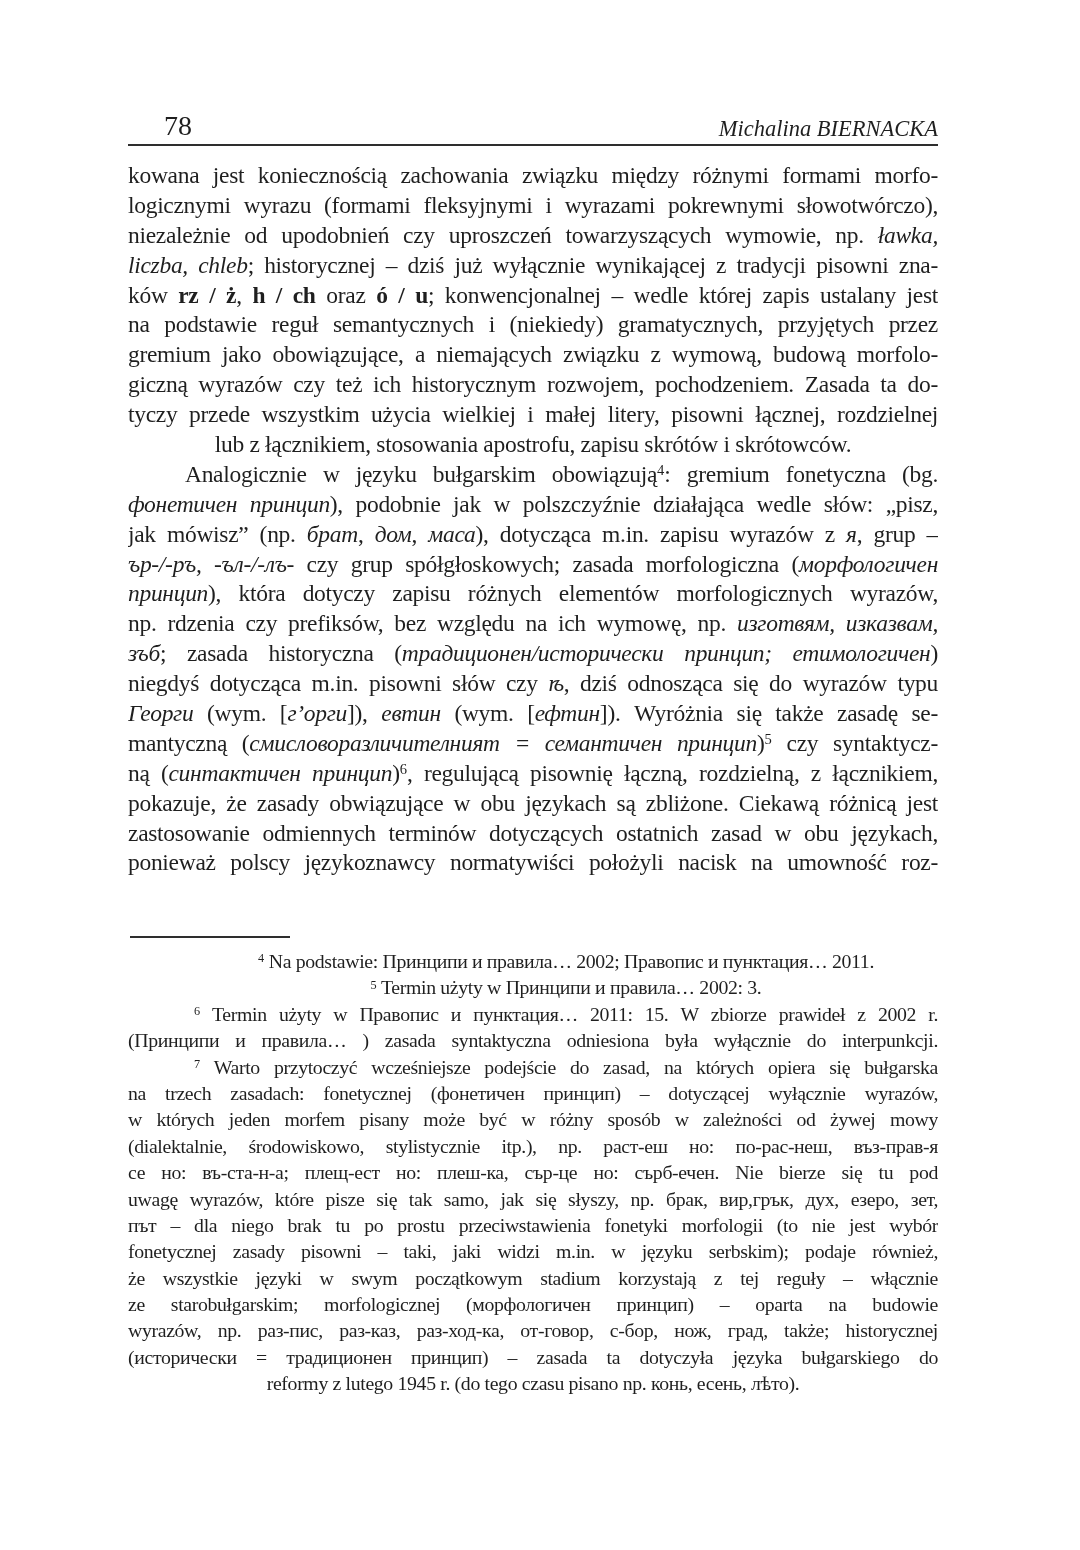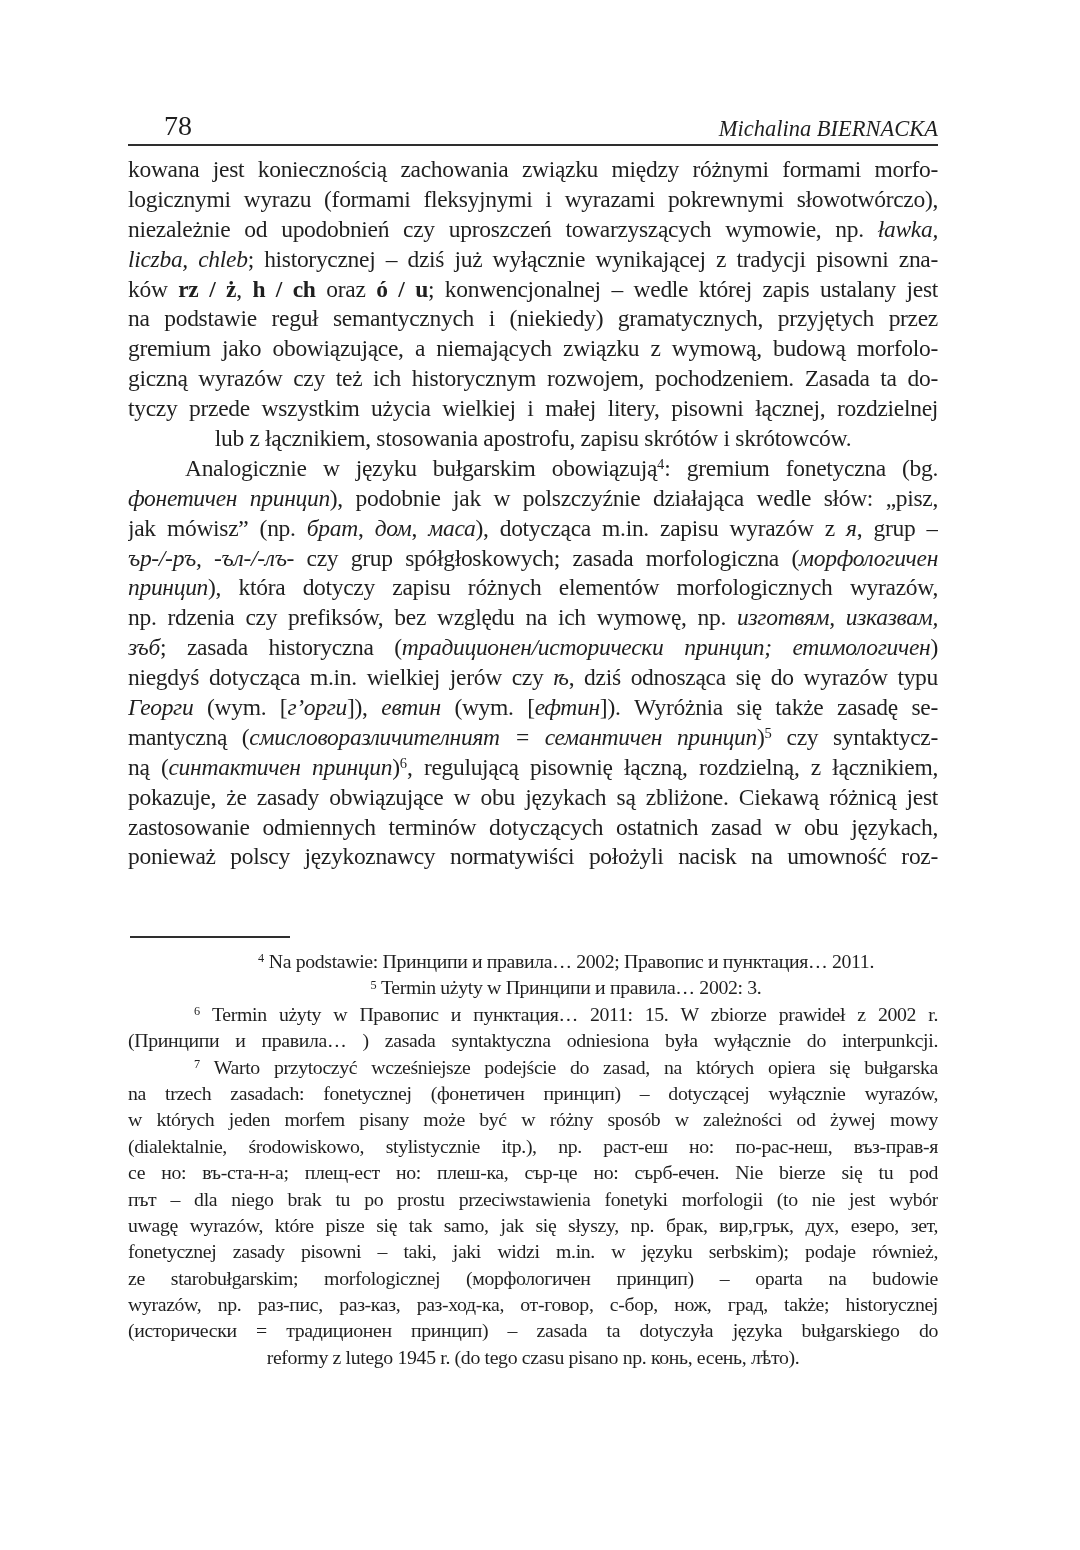--- a/index.html
+++ b/index.html
@@ -35,21 +35,21 @@
     position:absolute;
     left:128px;
     top:144px;
     width:810px;
     height:2px;
     background:#2e2e2e;
   }
   .body-text{
     position:absolute;
     left:128px;
-    top:155px;
+    top:161px;
     width:810px;
     font-size:23.5px;
     letter-spacing:-0.3px;
   }
   .body-text .tline{
     height:29.9px;
     line-height:29.9px;
     overflow:hidden;
   }
   .footnote-rule{
@@ -106,21 +106,21 @@
         <div class="tline"><span>lub z łącznikiem, stosowania apostrofu, zapisu skrótów i skrótowców.</span></div>
       </section>
     <section>
         <div class="tline just ind"><span>Analogicznie w języku bułgarskim obowiązują</span><span class="s">4</span><span>: gremium fonetyczna (bg.</span></div>
         <div class="tline just"><span class="i">фонетичен принцип</span><span>), podobnie jak w polszczyźnie działająca wedle słów: „pisz,</span></div>
         <div class="tline just"><span>jak mówisz” (np. </span><span class="i">брат</span><span>, </span><span class="i">дом</span><span>, </span><span class="i">маса</span><span>), dotycząca m.in. zapisu wyrazów z </span><span class="i">я</span><span>, grup –</span></div>
         <div class="tline just"><span class="i">ър-/-ръ, -ъл-/-лъ-</span><span> czy grup spółgłoskowych; zasada morfologiczna (</span><span class="i">морфологичен</span></div>
         <div class="tline just"><span class="i">принцип</span><span>), która dotyczy zapisu różnych elementów morfologicznych wyrazów,</span></div>
         <div class="tline just"><span>np. rdzenia czy prefiksów, bez względu na ich wymowę, np. </span><span class="i">изготвям, изказвам,</span></div>
         <div class="tline just"><span class="i">зъб</span><span>; zasada historyczna (</span><span class="i">традиционен/исторически принцип; етимологичен</span><span>)</span></div>
-        <div class="tline just"><span>niegdyś dotycząca m.in. wielkiej jerów czy </span><span class="i">ѣ</span><span>, dziś odnosząca się do wyrazów typu</span></div>
+        <div class="tline just"><span>niegdyś dotycząca m.in. pisowni słów czy </span><span class="i">ѣ</span><span>, dziś odnosząca się do wyrazów typu</span></div>
         <div class="tline just"><span class="i">Георги</span><span> (wym. [</span><span class="i">г’орги</span><span>]), </span><span class="i">евтин</span><span> (wym. [</span><span class="i">ефтин</span><span>]). Wyróżnia się także zasadę se-</span></div>
         <div class="tline just"><span>mantyczną (</span><span class="i">смисловоразличителният = семантичен принцип</span><span>)</span><span class="s">5</span><span> czy syntaktycz-</span></div>
         <div class="tline just"><span>ną (</span><span class="i">синтактичен принцип</span><span>)</span><span class="s">6</span><span>, regulującą pisownię łączną, rozdzielną, z łącznikiem,</span></div>
         <div class="tline just"><span>pokazuje, że zasady obwiązujące w obu językach są zbliżone. Ciekawą różnicą jest</span></div>
         <div class="tline just"><span>zastosowanie odmiennych terminów dotyczących ostatnich zasad w obu językach,</span></div>
         <div class="tline just"><span>ponieważ polscy językoznawcy normatywiści położyli nacisk na umowność roz-</span></div>
       </section>
   </main>
 
   <div class="footnote-rule"></div>
@@ -135,23 +135,24 @@
     <div>
         <div class="tline just ind"><span class="s">6</span><span> Termin użyty w Правопис и пунктация… 2011: 15. W zbiorze prawideł z 2002 r.</span></div>
         <div class="tline just"><span>(Принципи и правила… ) zasada syntaktyczna odniesiona była wyłącznie do interpunkcji.</span></div>
       </div>
     <div>
         <div class="tline just ind"><span class="s">7</span><span> Warto przytoczyć wcześniejsze podejście do zasad, na których opiera się bułgarska</span></div>
         <div class="tline just"><span>na trzech zasadach: fonetycznej (фонетичен принцип) – dotyczącej wyłącznie wyrazów,</span></div>
         <div class="tline just"><span>w których jeden morfem pisany może być w różny sposób w zależności od żywej mowy</span></div>
         <div class="tline just"><span>(dialektalnie, środowiskowo, stylistycznie itp.), np. раст-еш но: по-рас-неш, въз-прав-я</span></div>
         <div class="tline just"><span>се но: въ-ста-н-а; плещ-ест но: плеш-ка, сър-це но: сърб-ечен. Nie bierze się tu pod</span></div>
+        <div class="tline just"><span>uwagę wyrazów, które pisze się tak samo, jak się słyszy, np. брак, вир,грък, дух, езеро, зет,</span></div>
         <div class="tline just"><span>път – dla niego brak tu po prostu przeciwstawienia fonetyki morfologii (to nie jest wybór</span></div>
-        <div class="tline just"><span>uwagę wyrazów, które pisze się tak samo, jak się słyszy, np. брак, вир,грък, дух, езеро, зет,</span></div>
         <div class="tline just"><span>fonetycznej zasady pisowni – taki, jaki widzi m.in. w języku serbskim); podaje również,</span></div>
+        <div class="tline just"><span>że wszystkie języki w swym początkowym stadium korzystają z tej reguły – włącznie</span></div>
         <div class="tline just"><span>ze starobułgarskim; morfologicznej (морфологичен принцип) – oparta na budowie</span></div>
         <div class="tline just"><span>wyrazów, np. раз-пис, раз-каз, раз-ход-ка, от-говор, с-бор, нож, град, także; historycznej</span></div>
         <div class="tline just"><span>(исторически = традиционен принцип) – zasada ta dotyczyła języka bułgarskiego do</span></div>
         <div class="tline"><span>reformy z lutego 1945 r. (do tego czasu pisano np. конь, есень, лѣто).</span></div>
       </div>
   </section>
 
 </div>
 
 </body></html>

